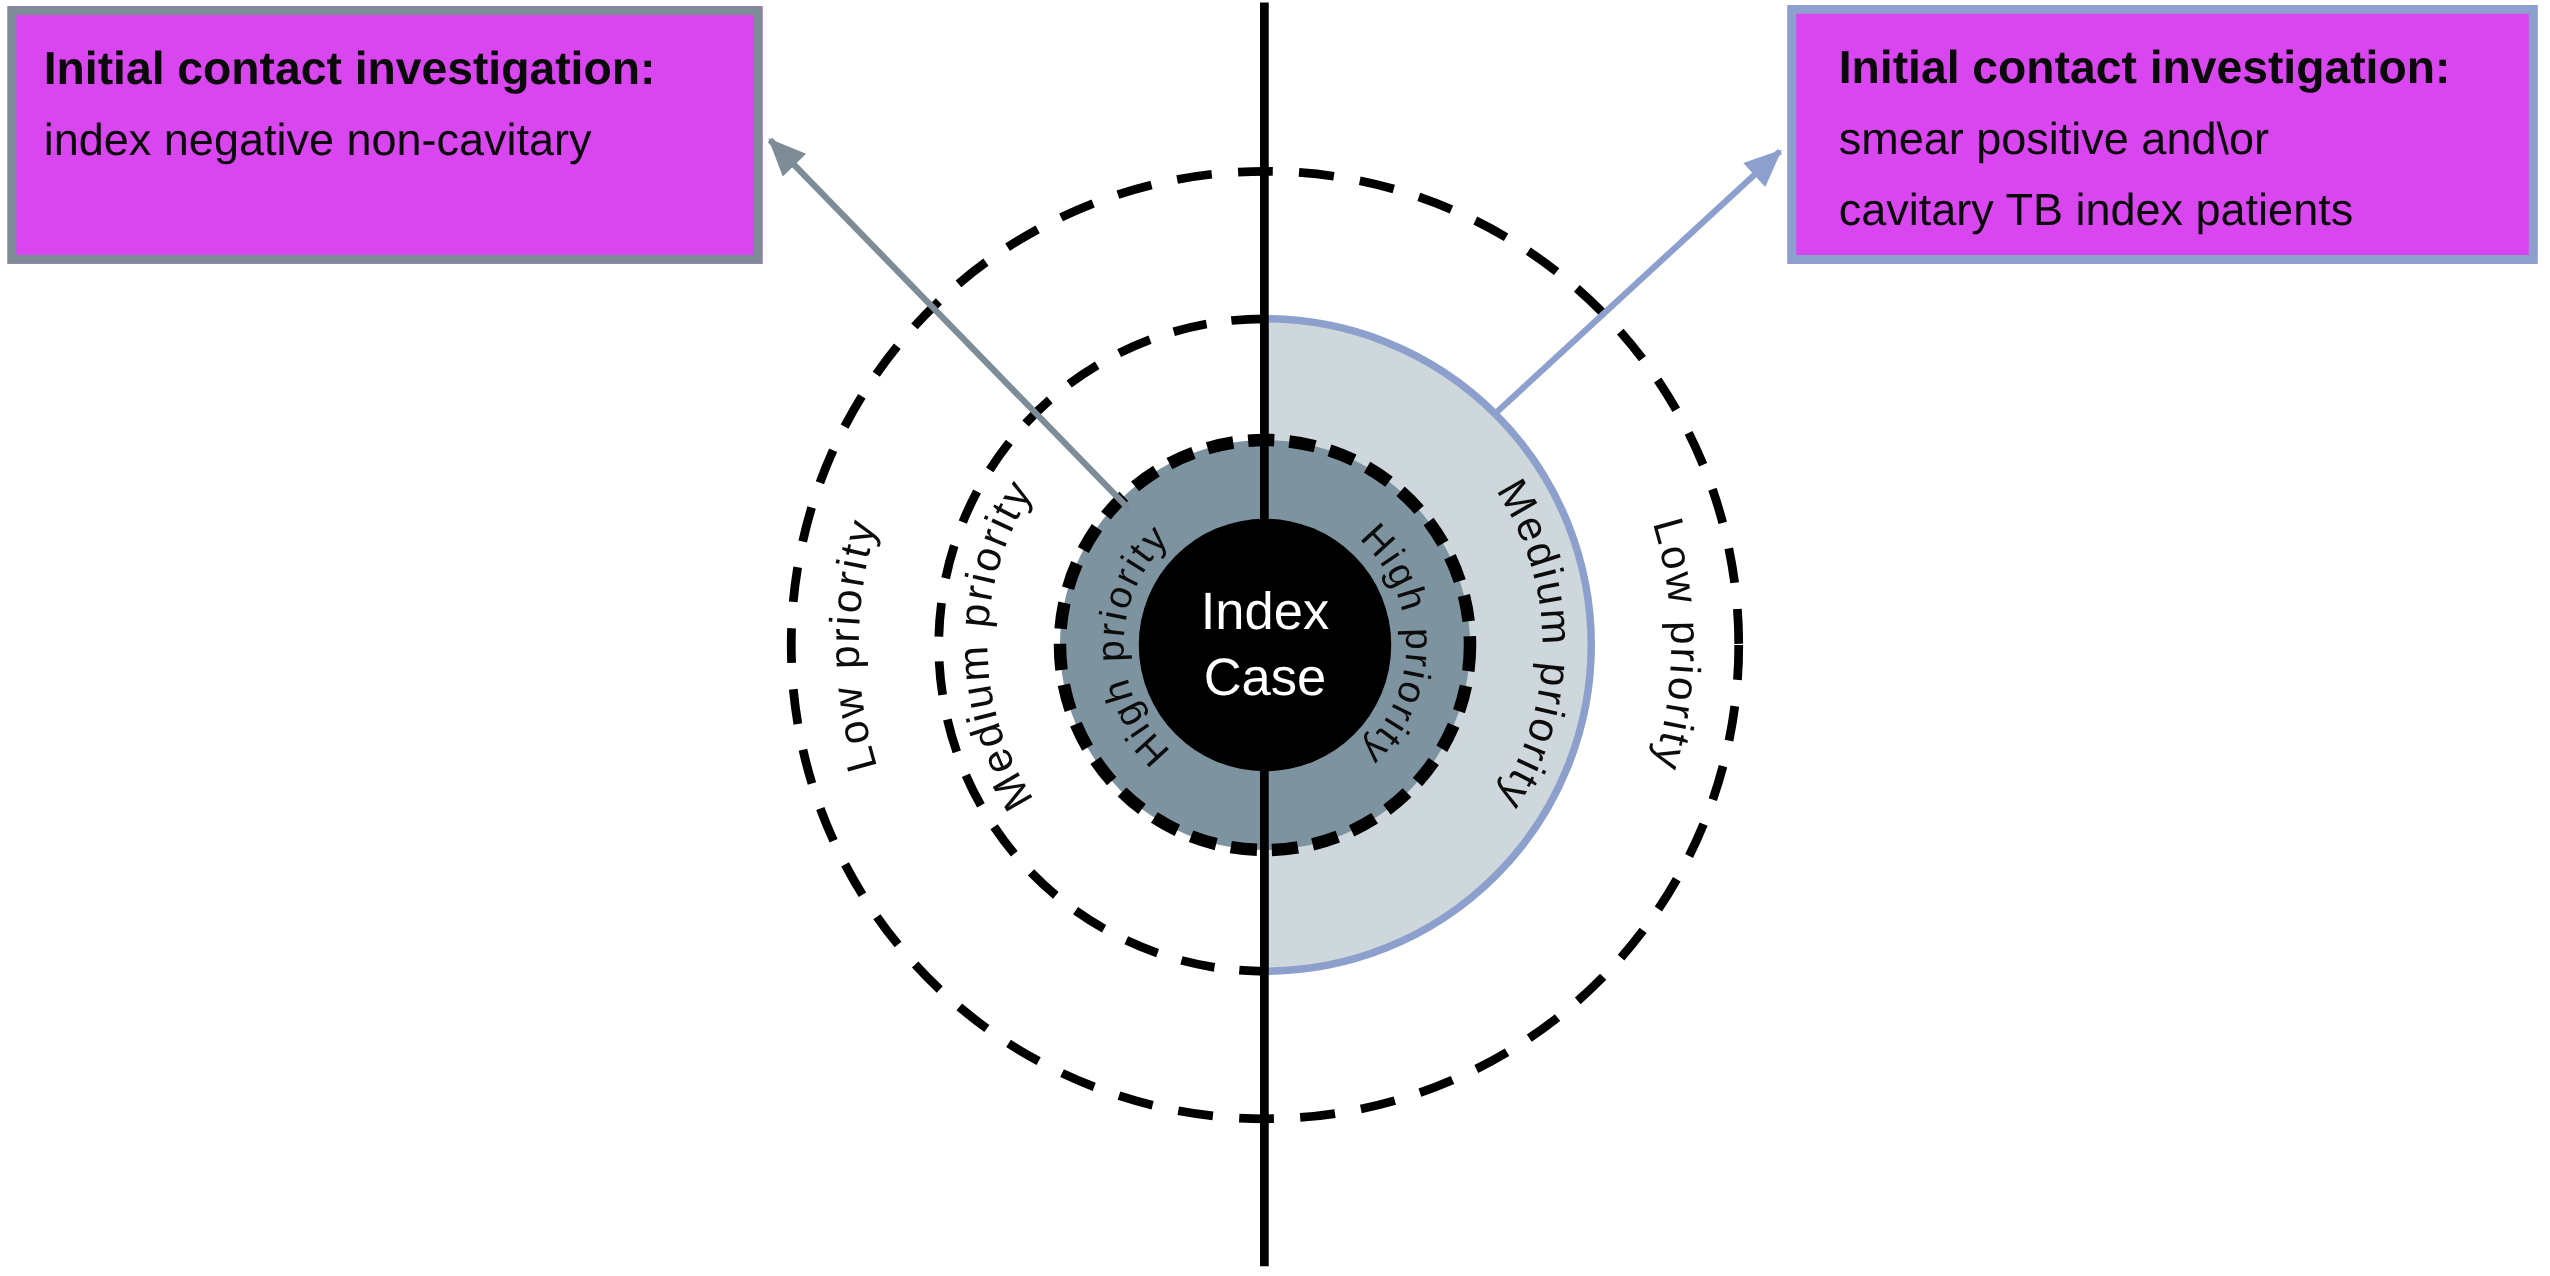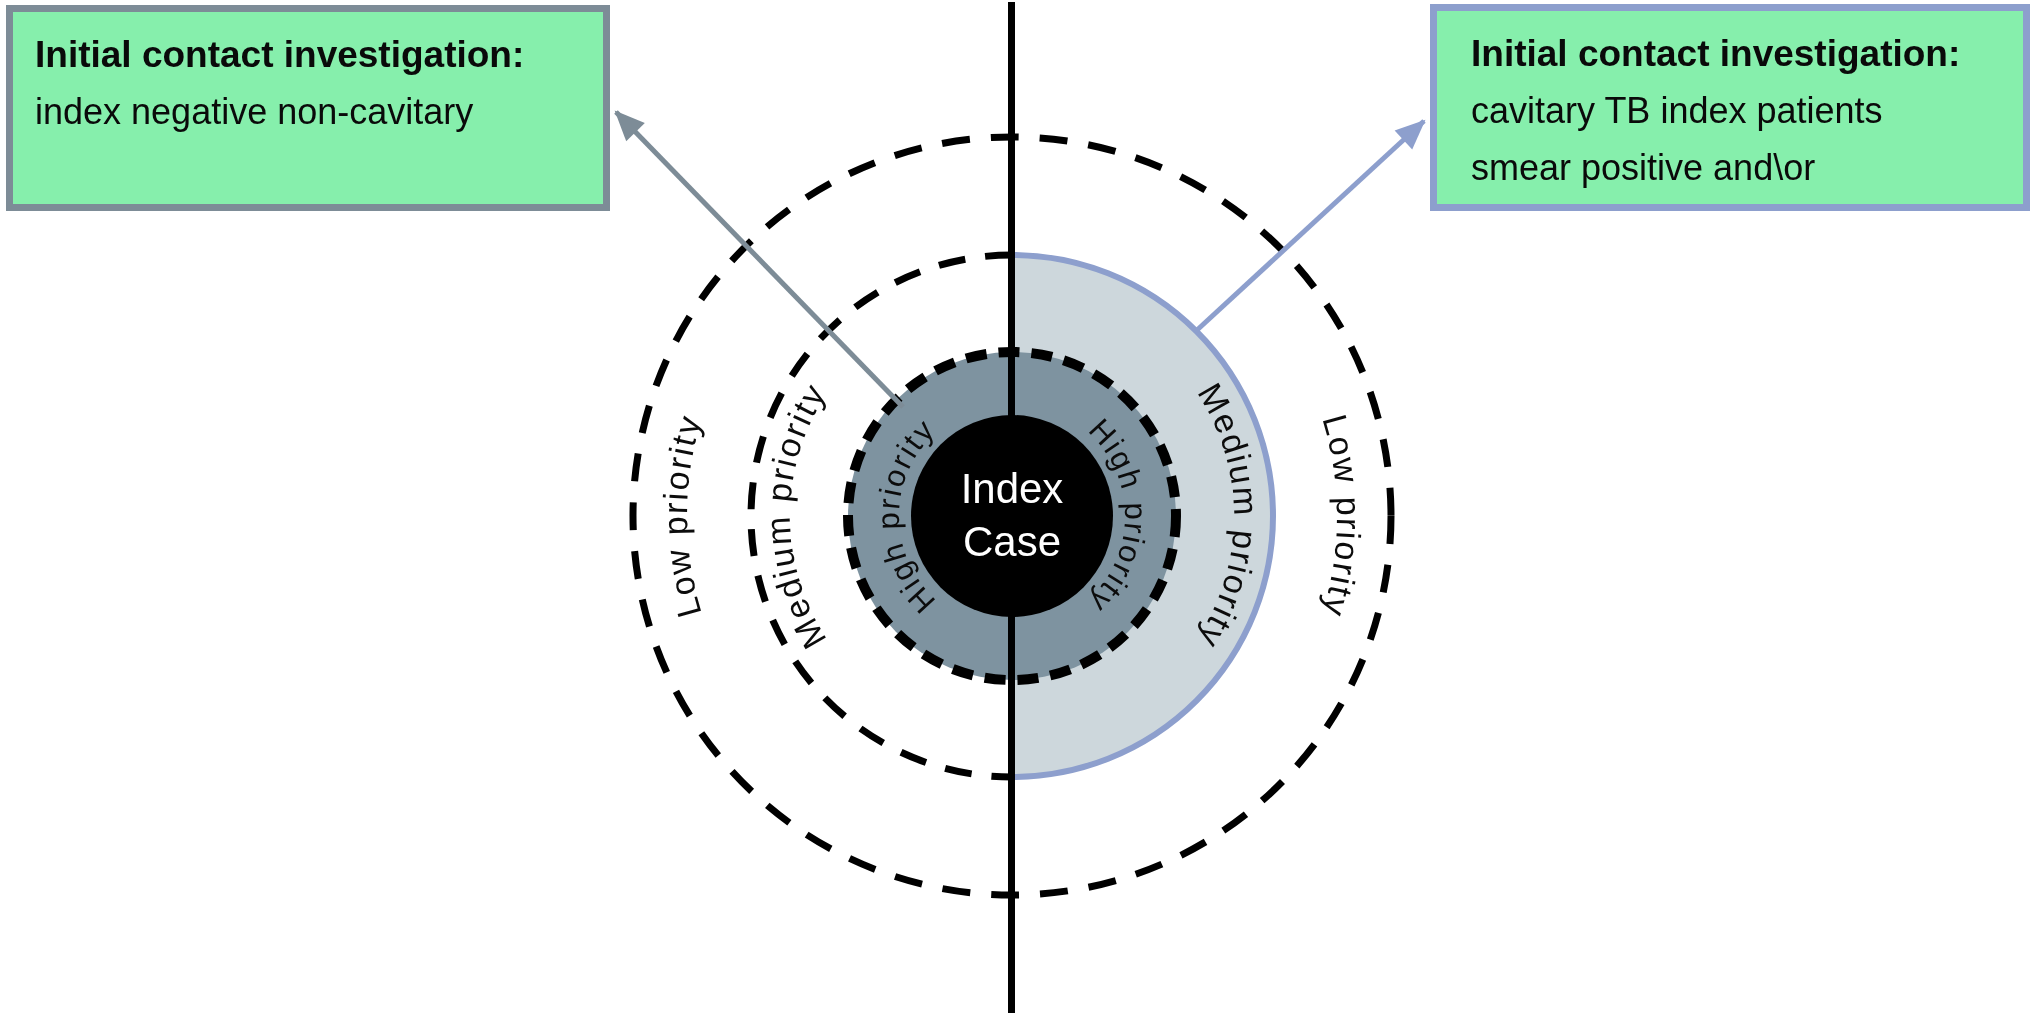--- a/index.html
+++ b/index.html
@@ -33,21 +33,21 @@
   .arc-high{font-size:31px;letter-spacing:2px;}
   .arc-med{font-size:34px;letter-spacing:2px;}
   .arc-low{font-size:34px;letter-spacing:2px;}
 
   
   .arrow-gray{stroke:var(--gray_accent);stroke-width:5;fill:none;}
   .arrow-blue{stroke:var(--blue_accent);stroke-width:5;fill:none;}
 
   
   .anno-box{
-    position:absolute;box-sizing:border-box;background:#86efac;
+    position:absolute;box-sizing:border-box;background:#d946ef;
     padding:14px 18px 0 22px;font-size:36px;line-height:57px;color:#0a0a0a;
   }
   .anno-box.left{left:6px;top:5px;width:604px;height:206px;border:7px solid var(--gray_accent);}
   .anno-box.right{left:1430px;top:4px;width:600px;height:207px;border:7px solid var(--blue_accent);padding-left:34px;}
   .anno-title{font-weight:bold;font-size:37px;}
 </style>
 </head>
 <body>
 
 <svg class="diagram" width="2040" height="1021" viewBox="0 0 2040 1021">
@@ -101,15 +101,15 @@
   <line class="arrow-blue" x1="1196" y1="331" x2="1424" y2="121" marker-end="url(#head-blue)"></line>
 </svg>
 
 <div class="anno-box left">
   <div class="anno-title">Initial contact investigation:</div>
   <div class="anno-line">index negative non-cavitary</div>
 </div>
 
 <div class="anno-box right">
   <div class="anno-title">Initial contact investigation:</div>
+  <div class="anno-line">smear positive and\or</div>
   <div class="anno-line">cavitary TB index patients</div>
-  <div class="anno-line">smear positive and\or</div>
 </div>
 
 </body></html>

